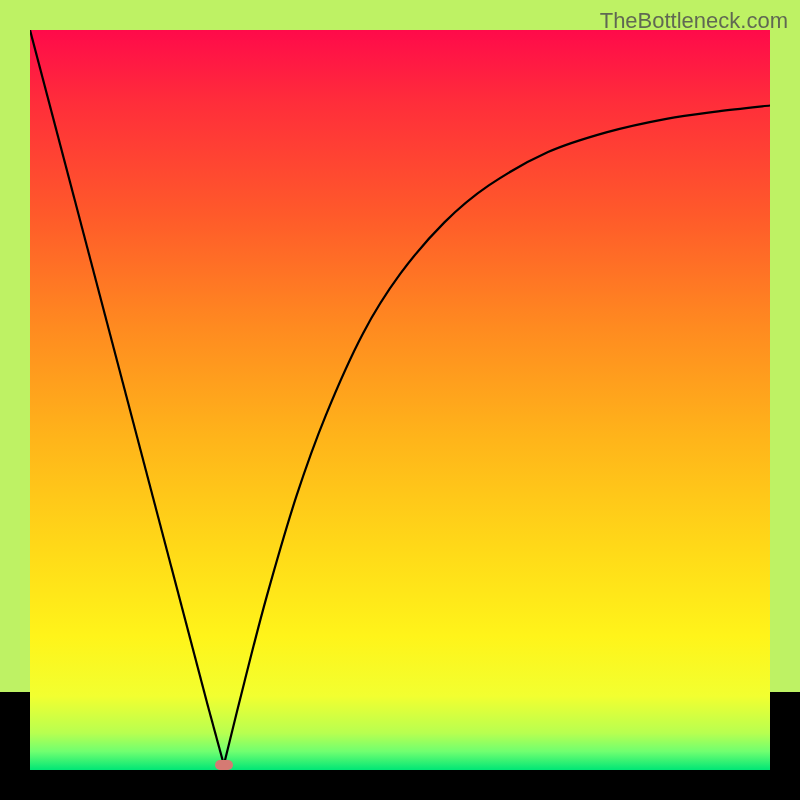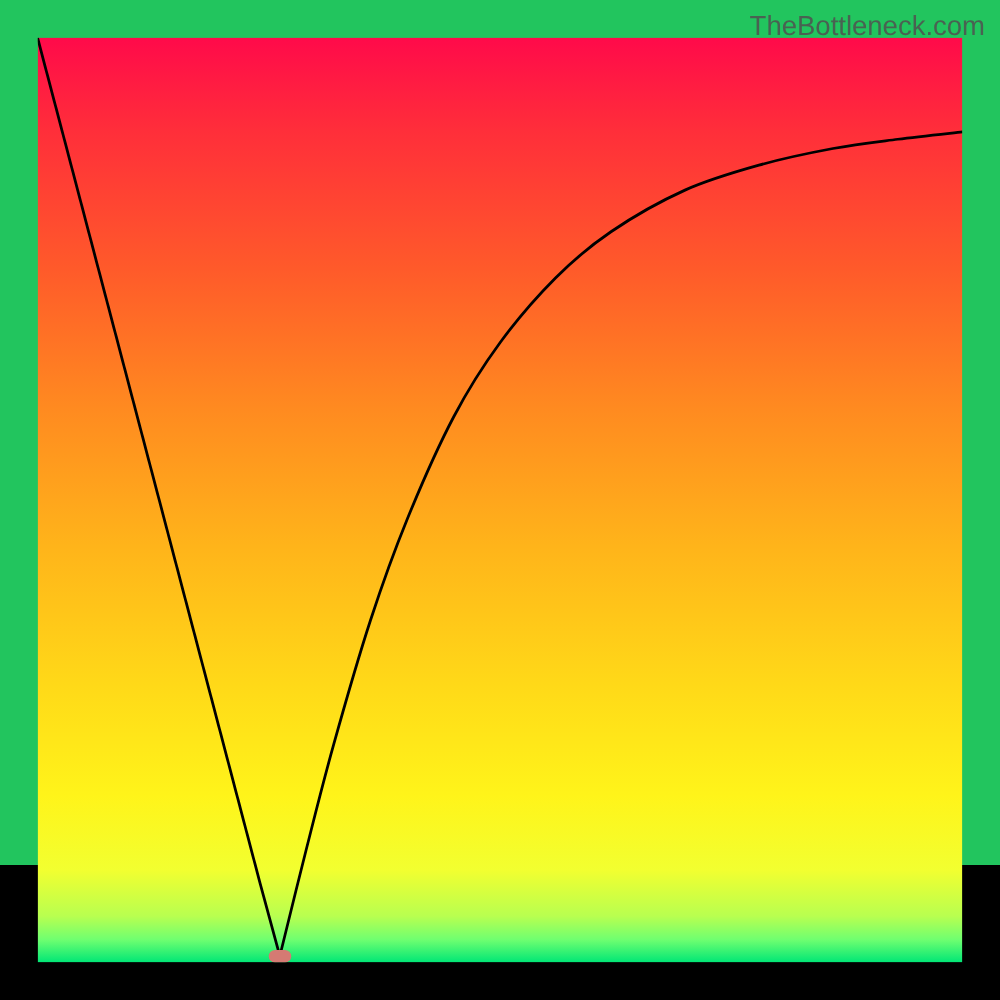--- a/index.html
+++ b/index.html
@@ -1,17 +1,17 @@
 <!DOCTYPE html>
 <html><head>
   <meta charset="utf-8">
   <style>
     * { margin: 0; padding: 0; box-sizing: border-box; }
     body { width: 800px; height: 800px; background: #000; position: relative; overflow: hidden; }
-    .container { width: 800px; height: 692px; position: relative; background: #22c55e; }
+    .container { width: 800px; height: 692px; position: relative; background: #bef264; }
     .watermark { 
       position: absolute; 
       top: 8px; 
       right: 12px; 
       color: rgba(80,80,80,0.85); 
       font-family: Arial, sans-serif; 
       font-size: 22px; 
       font-weight: 500;
       z-index: 10;
     }

